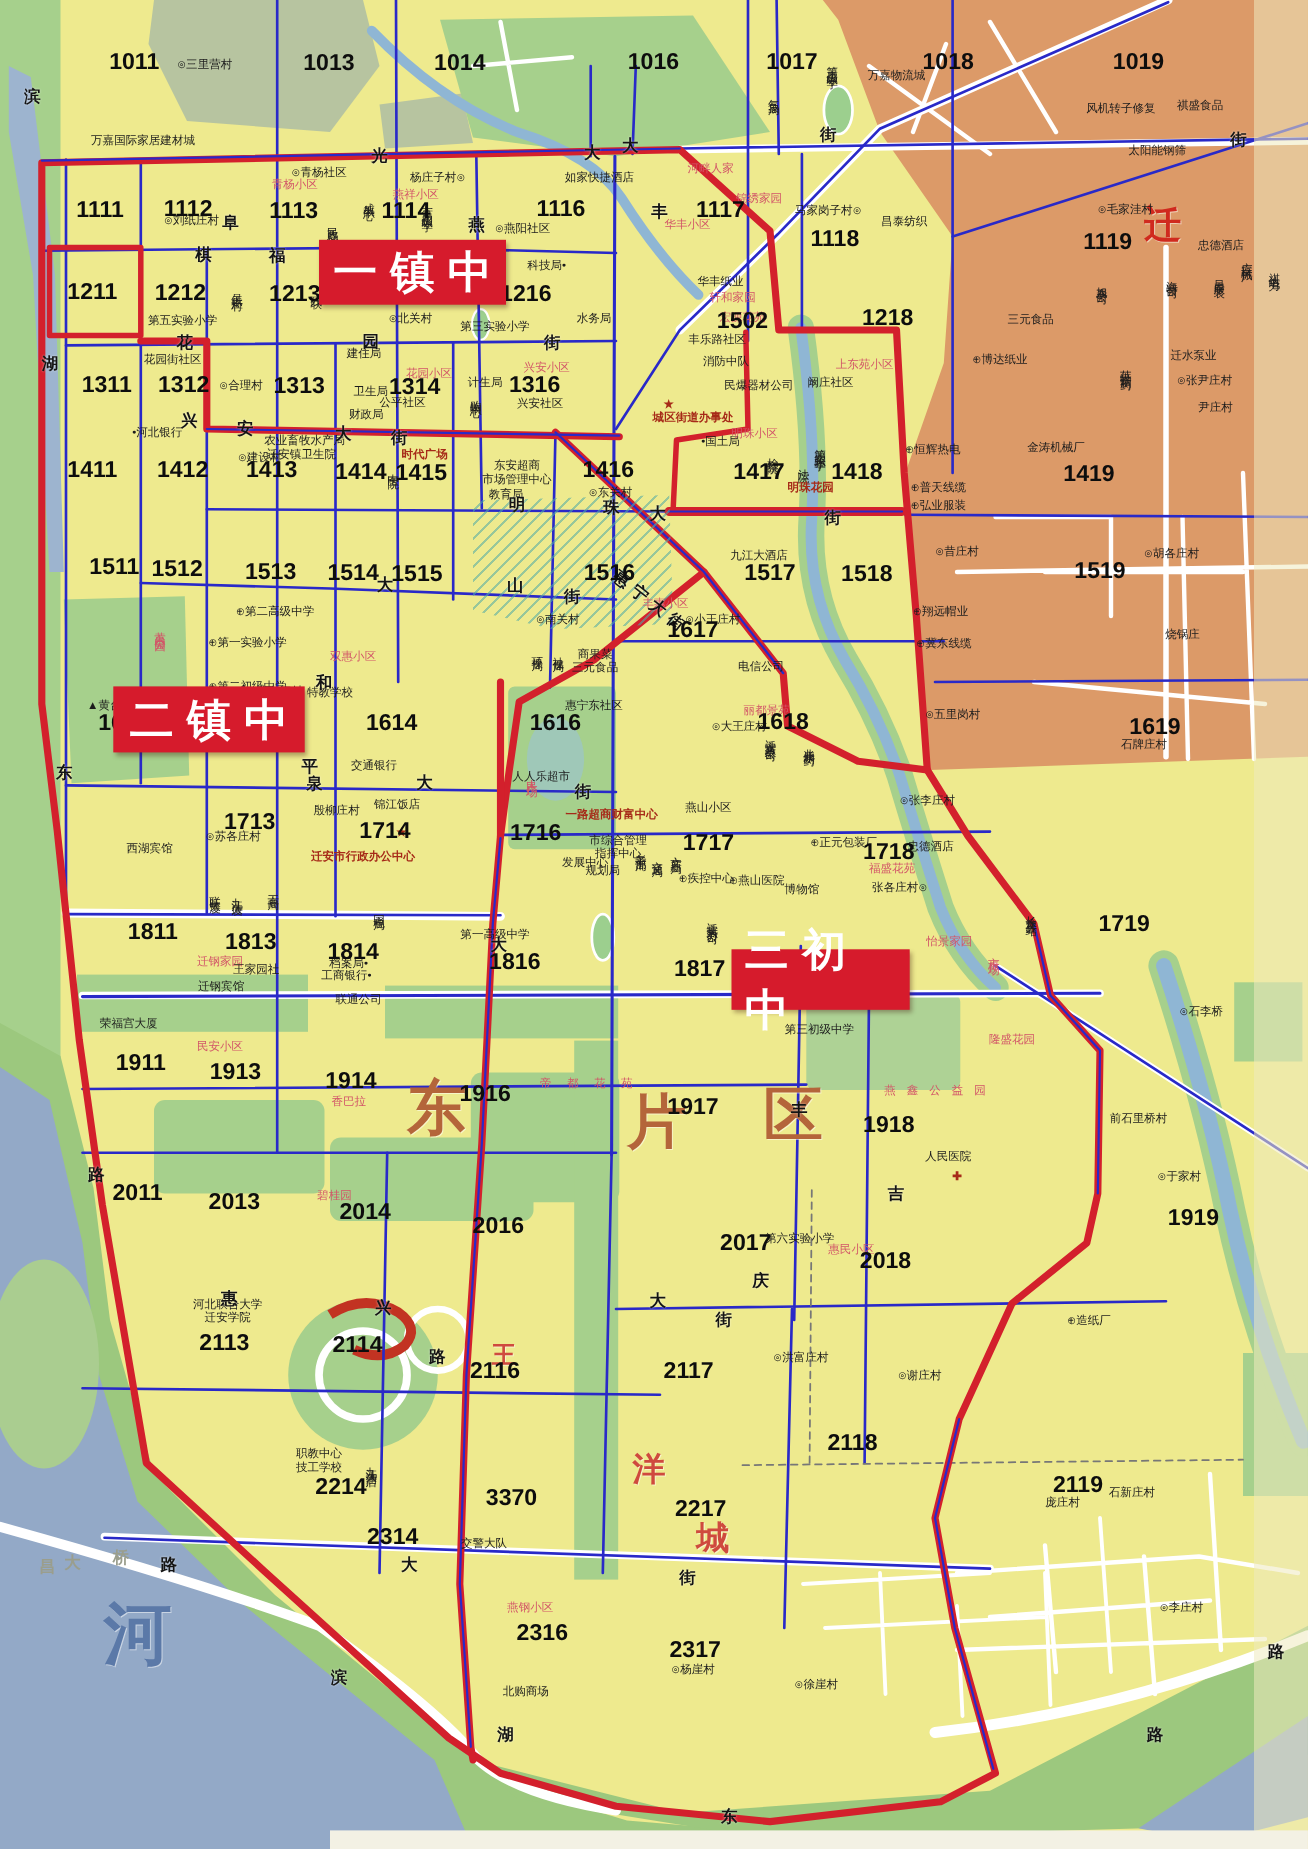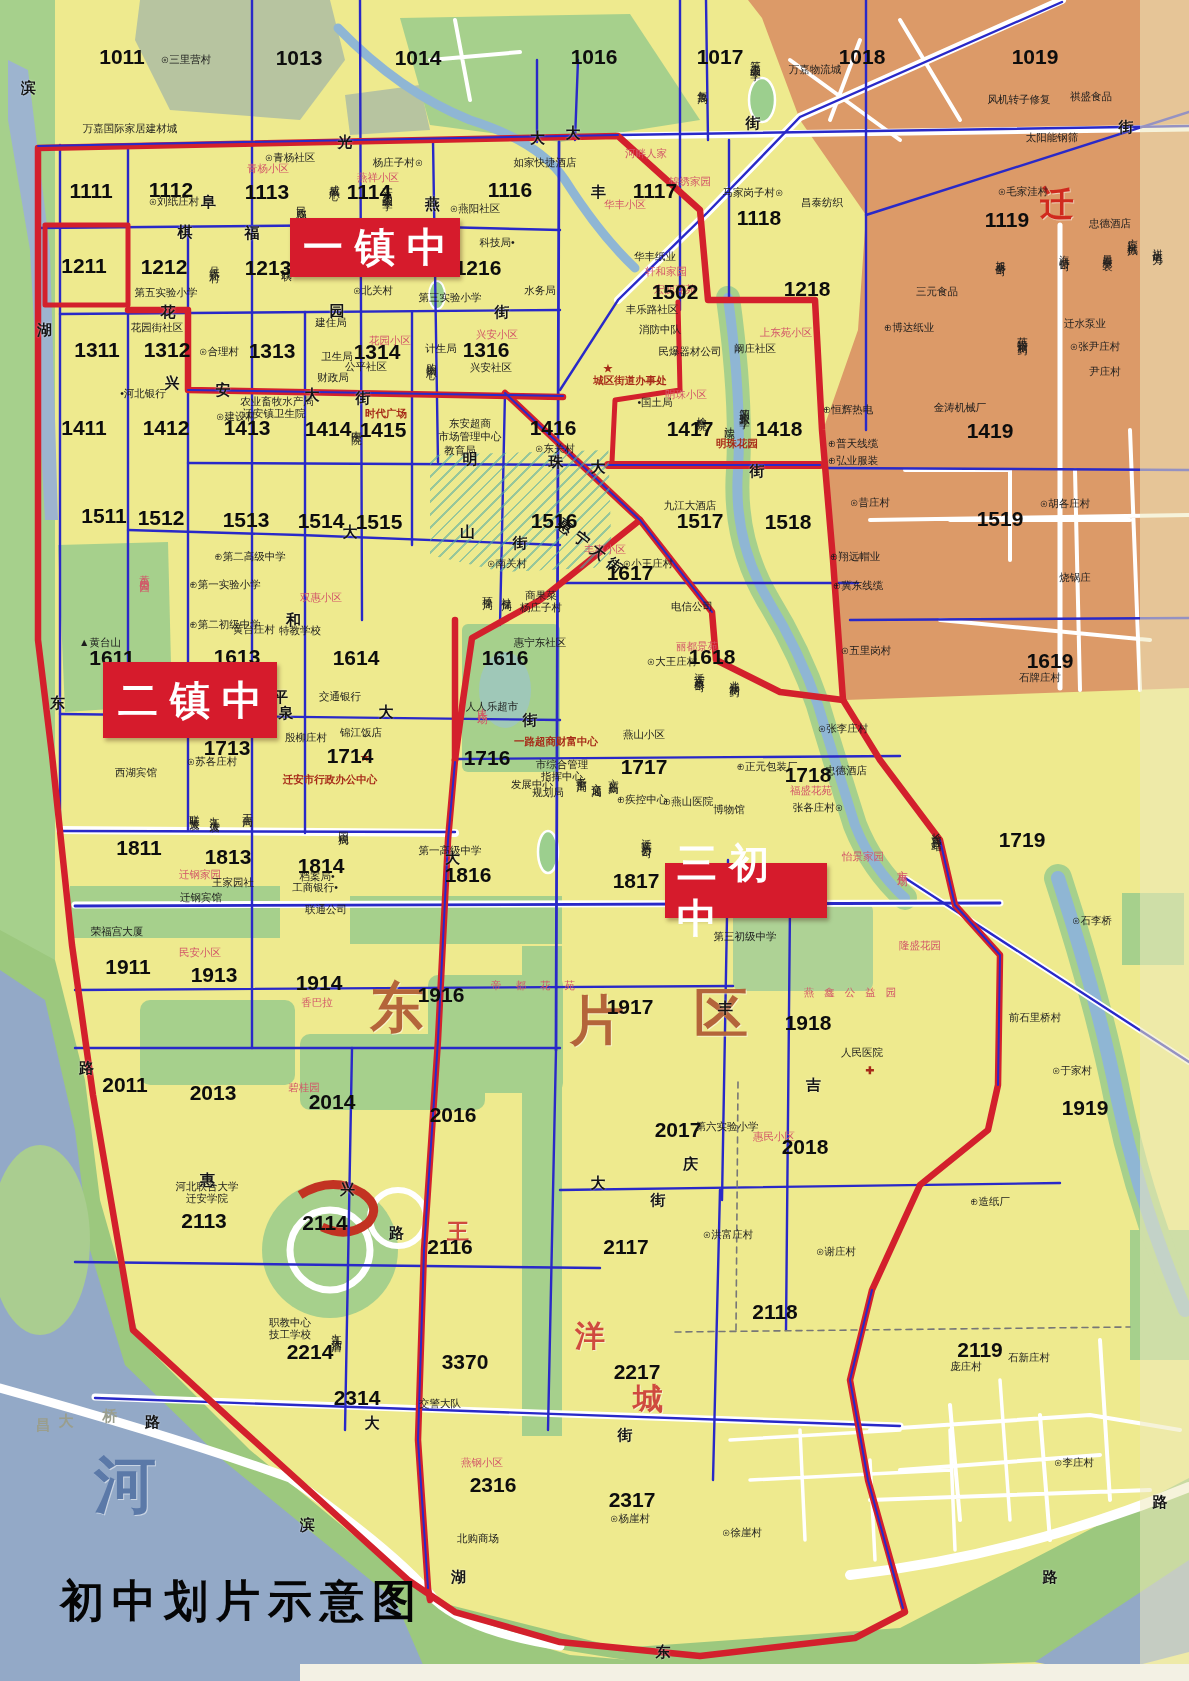--- a/index.html
+++ b/index.html
@@ -399,21 +399,21 @@
       <div class="lm" style="left: 870px; top: 502px;">⊙昔庄村</div>
       <div class="lm" style="left: 1065px; top: 503px;">⊙胡各庄村</div>
       <div class="lm" style="left: 1075px; top: 577px;">烧锅庄</div>
       <div class="lm" style="left: 1040px; top: 677px;">石牌庄村</div>
       <div class="lm" style="left: 866px; top: 650px;">⊙五里岗村</div>
       <div class="lm" style="left: 690px; top: 505px;">九江大酒店</div>
       <div class="lm c-r" style="left: 605px; top: 549px;">丰惠小区</div>
       <div class="lm" style="left: 648px; top: 563px;">⊙小王庄村</div>
       <div class="lm" style="left: 507px; top: 563px;">⊙南关村</div>
       <div class="lm" style="left: 541px; top: 601px;">商果菜
-杨庄子村</div>
+三元食品</div>
       <div class="lm vert" style="left: 488px; top: 588px;">环保局</div>
       <div class="lm vert" style="left: 507px; top: 589px;">社保局</div>
       <div class="lm" style="left: 540px; top: 642px;">惠宁东社区</div>
       <div class="lm" style="left: 692px; top: 606px;">电信公司</div>
       <div class="lm" style="left: 672px; top: 661px;">⊙大王庄村</div>
       <div class="lm c-r" style="left: 697px; top: 646px;">丽都景苑</div>
       <div class="lm vert" style="left: 700px; top: 664px;">迁安市政公司</div>
       <div class="lm vert" style="left: 735px; top: 672px;">兆康制药</div>
       <div class="lm" style="left: 644px; top: 734px;">燕山小区</div>
       <div class="lm" style="left: 767px; top: 766px;">⊕正元包装厂</div>
@@ -499,21 +499,20 @@
       <div class="big" style="left: 597px; top: 1021px; font-size: 54px; color: rgb(180, 101, 58);">片</div>
       <div class="big" style="left: 721px; top: 1014px; font-size: 54px; color: rgb(180, 101, 58);">区</div>
       <div class="big" style="left: 590px; top: 1336px; font-size: 30px; color: rgb(207, 74, 62);">洋</div>
       <div class="big" style="left: 648px; top: 1399px; font-size: 30px; color: rgb(207, 74, 62);">城</div>
       <div class="big" style="left: 458px; top: 1232px; font-size: 22px; color: rgb(207, 74, 62);">王</div>
       <div class="big" style="left: 125px; top: 1485px; font-size: 62px; color: rgb(91, 121, 168);">河</div>
       <div class="big" style="left: 1057px; top: 204px; font-size: 34px; color: rgb(208, 42, 30);">迁</div>
       <div class="banner" style="left: 290px; top: 218px; width: 170px; height: 59px;">
         <span>一镇中</span>
       </div>
-      <div class="banner" style="left: 103px; top: 662px; width: 174px; height: 76px;">
+      <div class="banner" style="left: 103px; top: 624px; width: 174px; height: 60px;">
         <span>二镇中</span>
       </div>
       <div class="banner" style="left: 665px; top: 863px; width: 162px; height: 55px;">
         <span>三初中</span>
       </div>
     </div>
-  <div class="title">初中划片示意图</div>
 </div>
 
 </body></html>

